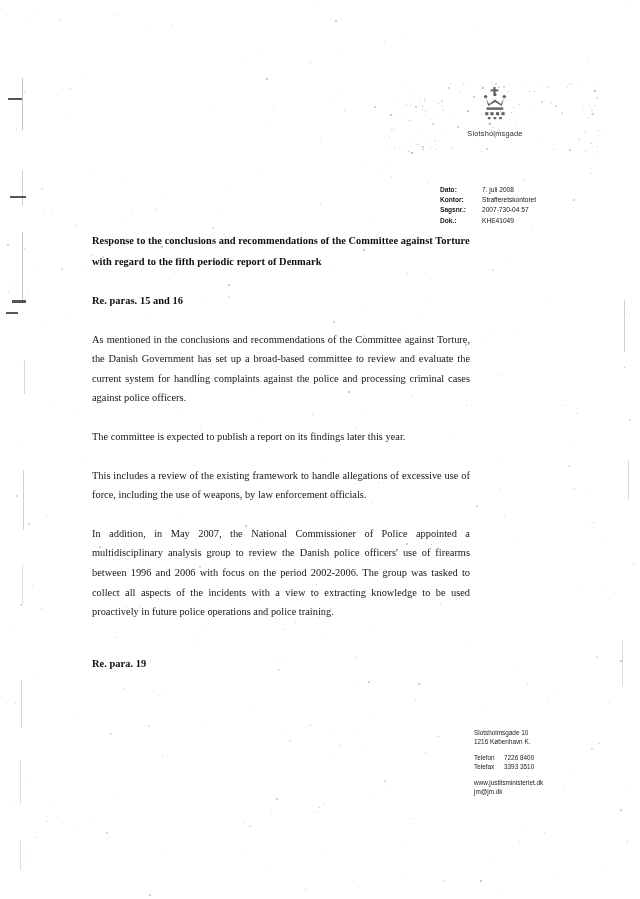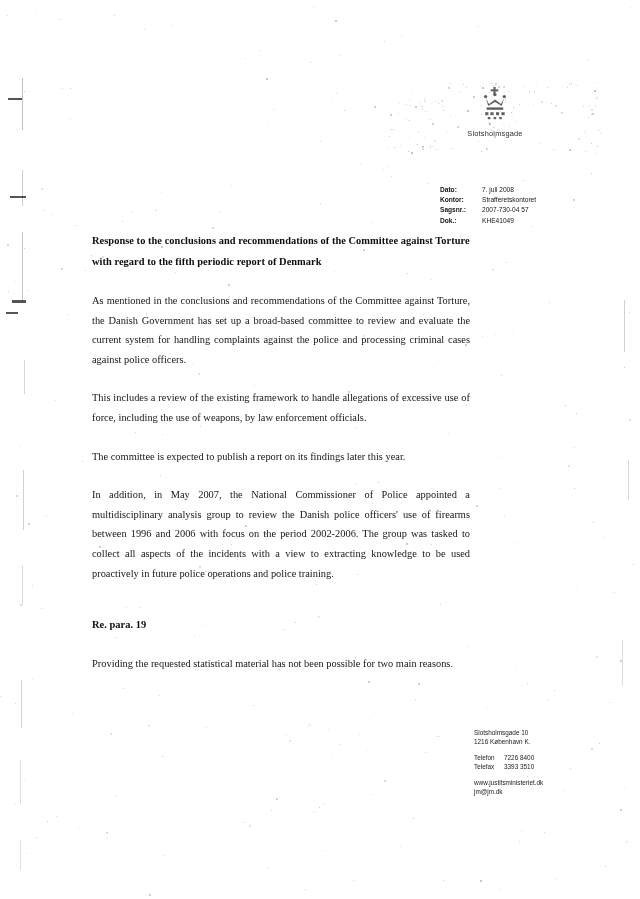--- a/index.html
+++ b/index.html
@@ -182,31 +182,31 @@
           <td class="v">KHE41049</td>
         </tr>
       </tbody>
     </table>
   </div>
 
   <div id="body">
 
     <div class="doc-title">Response to the conclusions and recommendations of the Committee against Torture with regard to the fifth periodic report of Denmark</div>
 
+    <div class="section-head">Re. paras. 15 and 16</div>
 
     <p class="para">As mentioned in the conclusions and recommendations of the Committee against Torture, the Danish Government has set up a broad-based committee to review and evaluate the current system for handling complaints against the police and processing criminal cases against police officers.</p>
+    <p class="para">The committee is expected to publish a report on its findings later this year.</p>
     <p class="para">This includes a review of the existing framework to handle allegations of excessive use of force, including the use of weapons, by law enforcement officials.</p>
-    <p class="para">The committee is expected to publish a report on its findings later this year.</p>
     <p class="para">In addition, in May 2007, the National Commissioner of Police appointed a multidisciplinary analysis group to review the Danish police officers' use of firearms between 1996 and 2006 with focus on the period 2002-2006. The group was tasked to collect all aspects of the incidents with a view to extracting knowledge to be used proactively in future police operations and police training.</p>
 
     <div class="gap-lg"></div>
 
     <div class="section-head">Re. para. 19</div>
 
-    <p class="para last">Providing the requested statistical material has not been possible for two main reasons.</p>
   </div>
 
   <div id="footer">
     <div class="grp">
       <div class="row">Slotsholmsgade 10</div>
       <div class="row">1216 København K.</div>
     </div>
     <div class="grp">
       <div class="row">
         <span class="lbl">Telefon</span><span>7226 8400</span>

